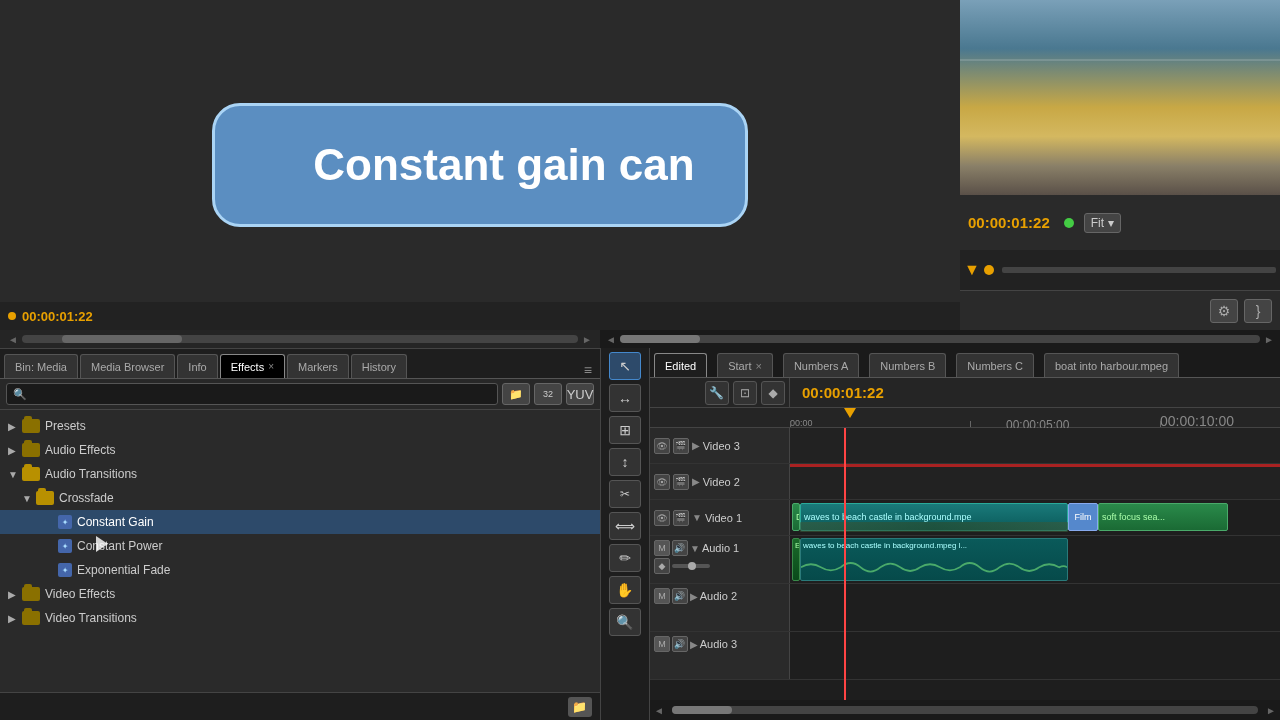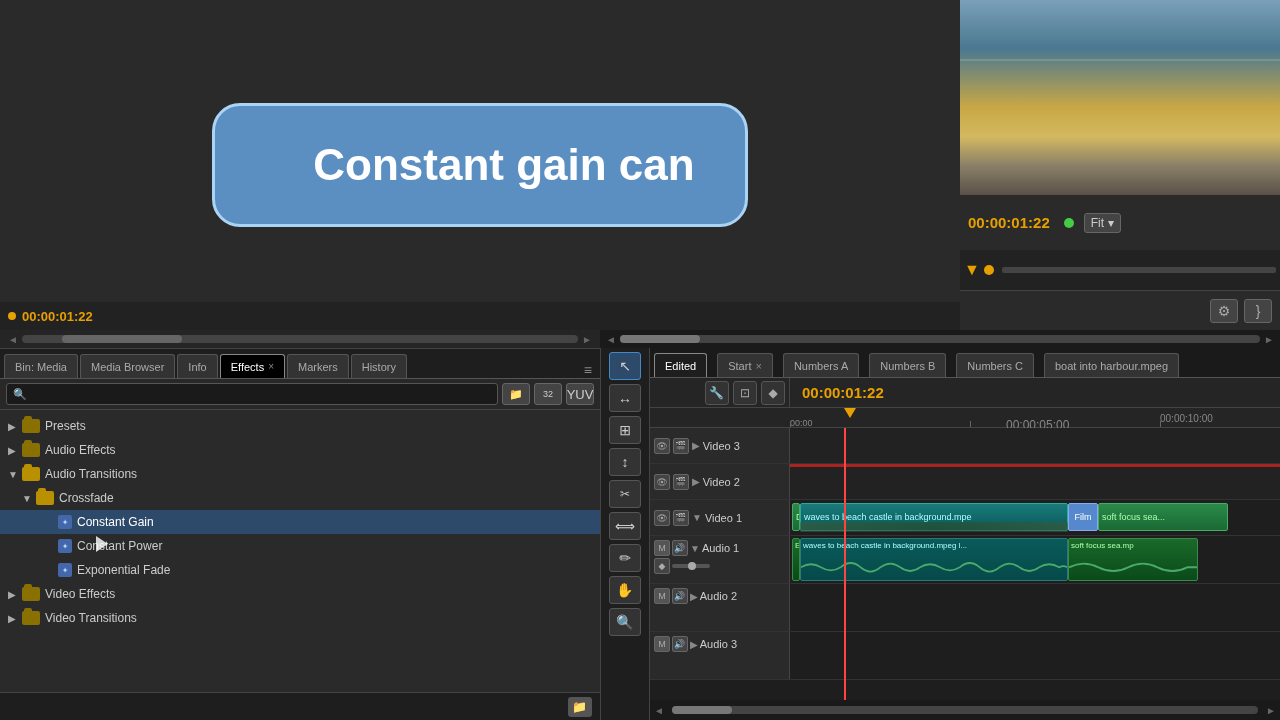--- a/index.html
+++ b/index.html
@@ -864,21 +864,21 @@
       </div>
       <span class="tl-time-display">00:00:01:22</span>
     </div>
 
     <div class="timeline-ruler">
       <div class="ruler-marks">
 
         <div style="position:absolute;top:0;left:54px;width:0;height:0;border-left:6px solid transparent;border-right:6px solid transparent;border-top:10px solid #e8a000;"></div>
         <div style="position:absolute;top:10px;left:0;font-size:9px;color:#888;">00:00</div>
         <div style="position:absolute;top:10px;left:180px;font-size:12px;color:#888;padding-left:36px;">00:00:05:00</div>
-        <div style="position:absolute;top:5px;left:370px;font-size:10px;color:#888;">00:00:10:00</div>
+        <div style="position:absolute;top:5px;left:370px;font-size:14px;color:#888;">00:00:10:00</div>
 
         <div style="position:absolute;bottom:0;left:0;width:1px;height:6px;background:#666;"></div>
         <div style="position:absolute;bottom:0;left:180px;width:1px;height:6px;background:#666;"></div>
         <div style="position:absolute;bottom:0;left:370px;width:1px;height:6px;background:#666;"></div>
       </div>
     </div>
 
     <div class="timeline-body" style="position:relative;">
 
       <div class="playhead" style="left:194px;"></div>
@@ -950,26 +950,20 @@
           <div class="waveform-clip waveform-green" style="left:2px;width:8px;">
             <div style="padding:2px;font-size:8px;color:#aaffaa;">Ex</div>
           </div>
           <div class="waveform-clip waveform-teal" style="left:10px;width:268px;">
             <div style="padding:2px;font-size:8px;color:#aaffff;">waves to beach castle in background.mpeg l...</div>
 
             <svg style="position:absolute;bottom:0;left:0;right:0;width:100%;height:60%;" preserveAspectRatio="none" viewBox="0 0 268 20">
               <path d="M0,10 Q10,5 20,10 Q30,15 40,10 Q50,3 60,10 Q70,17 80,10 Q90,4 100,10 Q110,16 120,10 Q130,5 140,10 Q150,15 160,10 Q170,3 180,10 Q190,17 200,10 Q210,4 220,10 Q230,16 240,10 Q250,5 260,10 Q265,8 268,10" stroke="#4aaa6a" stroke-width="1.5" fill="none"></path>
             </svg>
           </div>
-          <div class="waveform-clip waveform-green" style="left:278px;width:130px;">
-            <div style="padding:2px;font-size:8px;color:#aaffaa;">soft focus sea.mp</div>
-            <svg style="position:absolute;bottom:0;left:0;right:0;width:100%;height:60%;" preserveAspectRatio="none" viewBox="0 0 130 20">
-              <path d="M0,10 Q15,4 30,10 Q45,16 60,10 Q75,4 90,10 Q105,16 120,10 L130,10" stroke="#4aaa6a" stroke-width="1.5" fill="none"></path>
-            </svg>
-          </div>
         </div>
       </div>
 
       <div class="timeline-track audio-track">
         <div class="track-header" style="flex-direction:column;padding:4px;gap:2px;">
           <div style="display:flex;align-items:center;gap:2px;width:100%;">
             <div class="track-icon" style="background:#555;">M</div>
             <div class="track-icon">🔊</div>
             <span class="track-toggle">▶</span>
             <span class="track-name">Audio 2</span>

